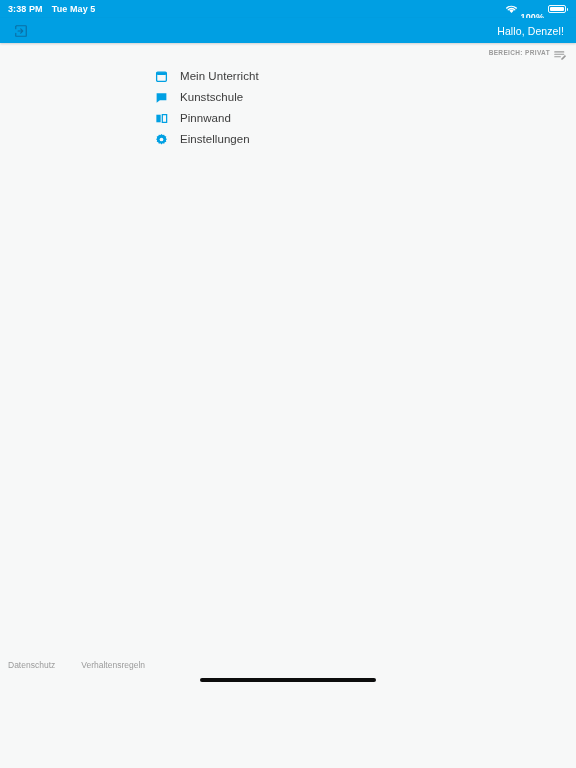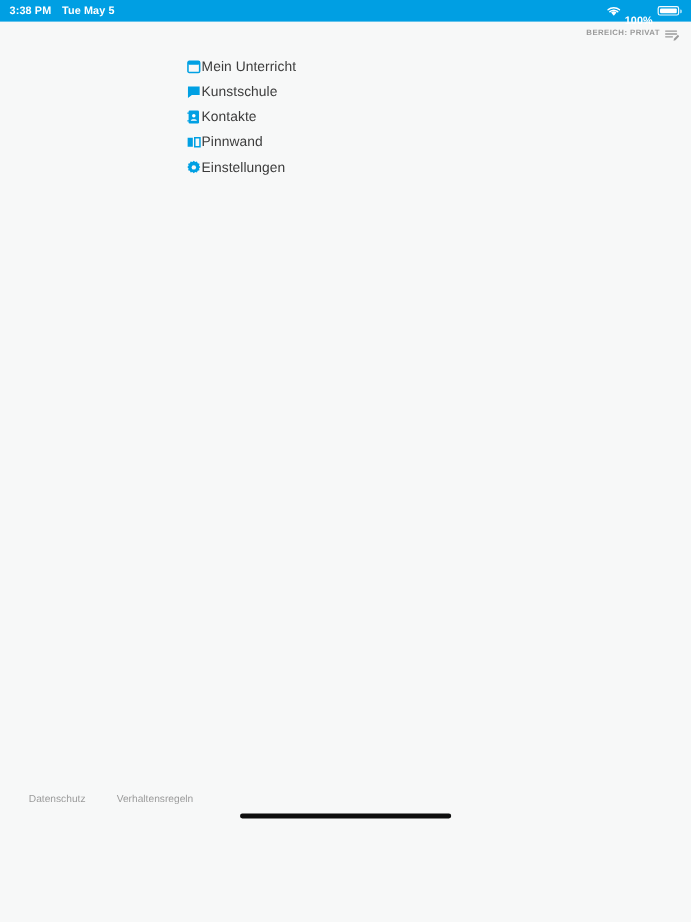--- a/index.html
+++ b/index.html
@@ -162,21 +162,22 @@
   }
   .logo-text .l1 { font-weight: bold; }
   .logo-text .l2 .und { font-weight: normal; color: #8b8b8b; }
   .logo-text .l2 .jugend { font-weight: bold; }
   .logo-text .l3 { font-weight: bold; }
 
   
   .menu { display: flex; flex-direction: column; padding-top: 3px; }
   .menu-item {
     display: flex;
-    align-items: center;
+    align-items: flex-start;
+    gap: 12px;
     height: 21px;
     cursor: pointer;
   }
   .menu-icon {
     width: 13px;
     height: 13px;
     flex: 0 0 13px;
     display: flex;
     align-items: center;
     justify-content: center;
@@ -190,21 +191,21 @@
 
   
   .footer {
     position: absolute;
     left: 0;
     right: 0;
     bottom: 18px;
     display: flex;
     align-items: flex-start;
     gap: 26px;
-    padding-left: 24px;
+    padding-left: 8px;
     box-sizing: border-box;
   }
   .footer a {
     font-size: 8.5px;
     color: #9b9b9b;
     text-decoration: none;
     cursor: pointer;
   }
 
   .home-indicator-wrap {
@@ -240,20 +241,30 @@
           <path d="M3.3 6.4 A7.6 7.6 0 0 1 12.7 6.4" stroke="#ffffff" stroke-width="1.9" fill="none" stroke-linecap="round"></path>
         </svg>
       </span>
       <span class="sb-pct">100%</span>
       <span class="battery-icon">
         <span class="battery-fill"></span>
       </span>
     </div>
   </div>
 
+  <div class="appbar">
+    <span class="login-icon">
+      <svg width="14" height="14" viewBox="0 0 24 24">
+        <path d="M4 3 h16 a1 1 0 0 1 1 1 v16 a1 1 0 0 1 -1 1 h-16 a1 1 0 0 1 -1 -1 v-4" stroke="#0a6fa5" stroke-width="2" fill="none" stroke-linecap="round" stroke-linejoin="round"></path>
+        <path d="M3 8 v-4" stroke="#0a6fa5" stroke-width="2" fill="none" stroke-linecap="round"></path>
+        <path d="M7 12 h8 M11.5 8.5 L15 12 L11.5 15.5" stroke="#0a6fa5" stroke-width="2" fill="none" stroke-linecap="round" stroke-linejoin="round"></path>
+      </svg>
+    </span>
+    <span class="greeting">Hallo, Denzel!</span>
+  </div>
 
   <div class="bereich-row">
     <div class="bereich">
       <span class="bereich-label">BEREICH: PRIVAT</span>
       <span class="bereich-icon">
         <svg width="12" height="11" viewBox="0 0 16 14">
           <path d="M1 2.2 h12 M1 5.4 h12 M1 8.6 h7.5" stroke="#9a9a9a" stroke-width="1.5" stroke-linecap="round"></path>
           <path d="M14.6 6.4 L10.2 10.8 L9.7 12.9 L11.8 12.4 L16 8.0 Z" fill="#9a9a9a"></path>
         </svg>
       </span>
@@ -279,32 +290,20 @@
 
         <div class="menu-item">
           <span class="menu-icon">
             <svg width="13" height="13" viewBox="0 0 24 24">
               <path d="M3 4 h18 v13 h-12 l-6 4.5 Z" fill="#00a0e3"></path>
             </svg>
           </span>
           <span class="menu-label">Kunstschule</span>
         </div>
 
-        <div class="menu-item">
-          <span class="menu-icon">
-            <svg width="13" height="13" viewBox="0 0 24 24">
-              <rect x="4" y="2" width="16" height="20" rx="2" fill="#00a0e3"></rect>
-              <circle cx="12" cy="10" r="2.7" fill="#ffffff"></circle>
-              <path d="M7.2 17.6 C 8.2 14.9, 15.8 14.9, 16.8 17.6 Z" fill="#ffffff"></path>
-              <rect x="2.2" y="5" width="2.2" height="2.2" fill="#00a0e3"></rect>
-              <rect x="2.2" y="16.8" width="2.2" height="2.2" fill="#00a0e3"></rect>
-            </svg>
-          </span>
-          <span class="menu-label">Kontakte</span>
-        </div>
 
 
         <div class="menu-item">
           <span class="menu-icon">
             <svg width="13" height="13" viewBox="0 0 24 24">
               <path d="M2.5 5 h8 v14 h-8 Z" fill="#00a0e3"></path>
               <path d="M13.5 5 h8 v14 h-8 Z" fill="none" stroke="#00a0e3" stroke-width="2.3"></path>
             </svg>
           </span>
           <span class="menu-label">Pinnwand</span>

